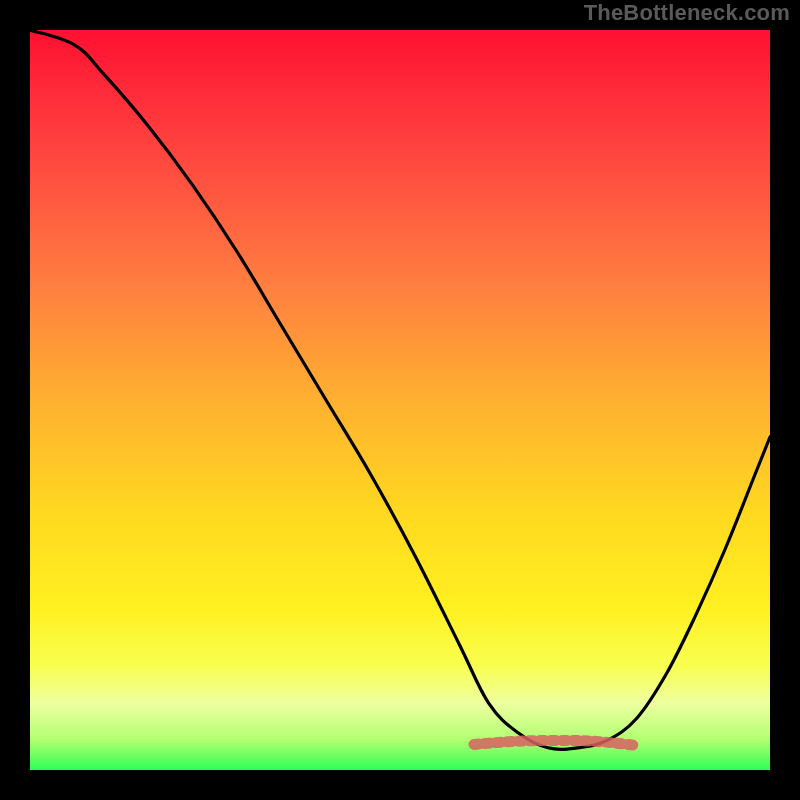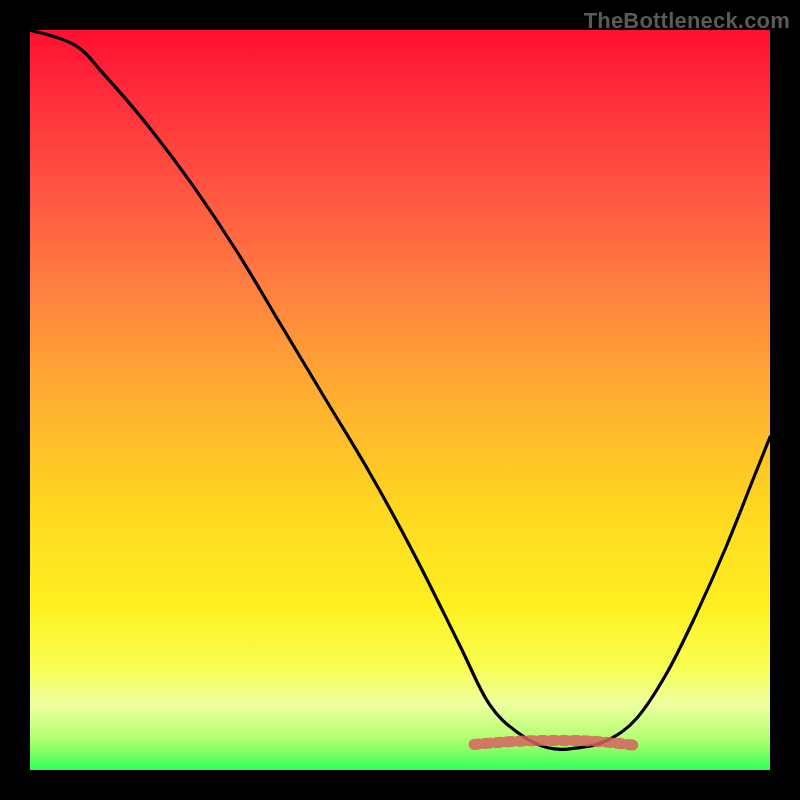--- a/index.html
+++ b/index.html
@@ -14,21 +14,21 @@
   .frame {
     position: absolute;
     left: 30px;
     top: 30px;
     width: 740px;
     height: 740px;
     background: #000;
   }
   .watermark {
     position: absolute;
-    top: 8px;
+    top: 0;
     right: 10px;
     color: #5a5a5a;
     font-size: 22px;
     font-weight: 600;
     letter-spacing: 0.2px;
     z-index: 10;
     text-align: right;
   }
   svg {
     display: block;

